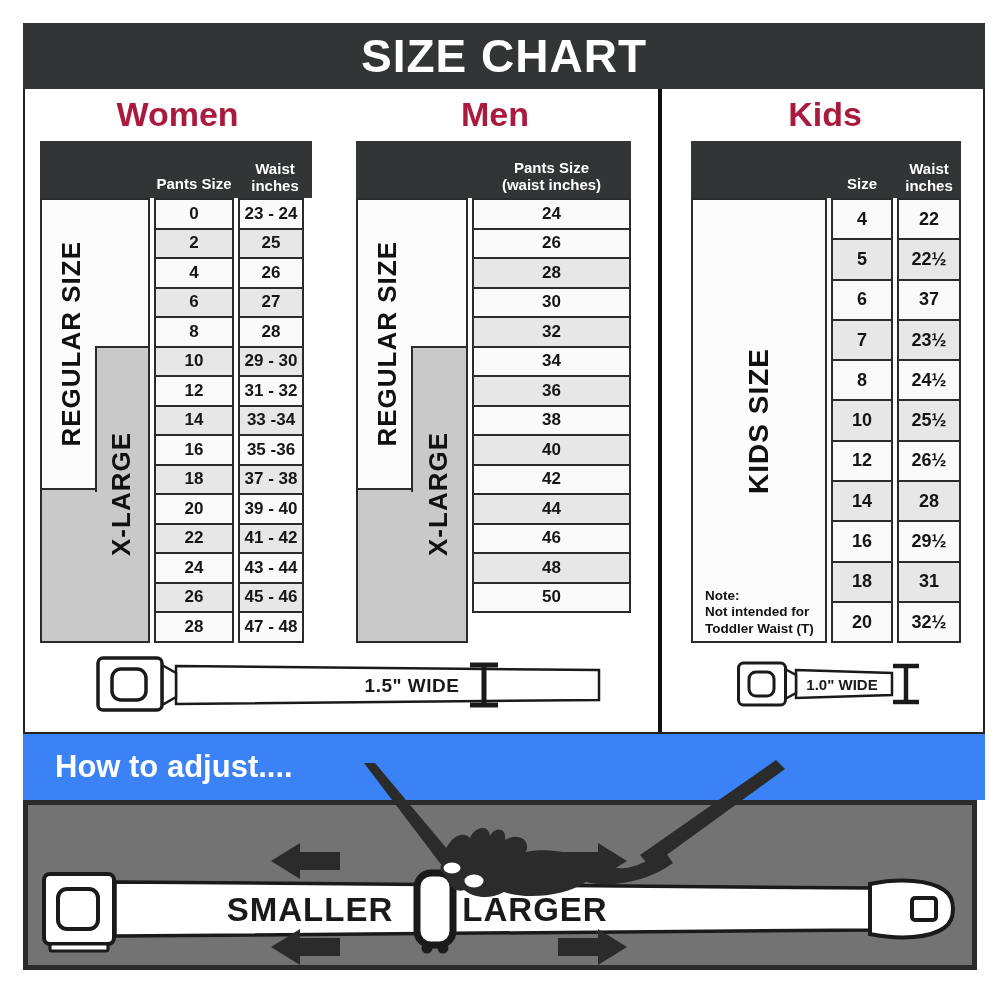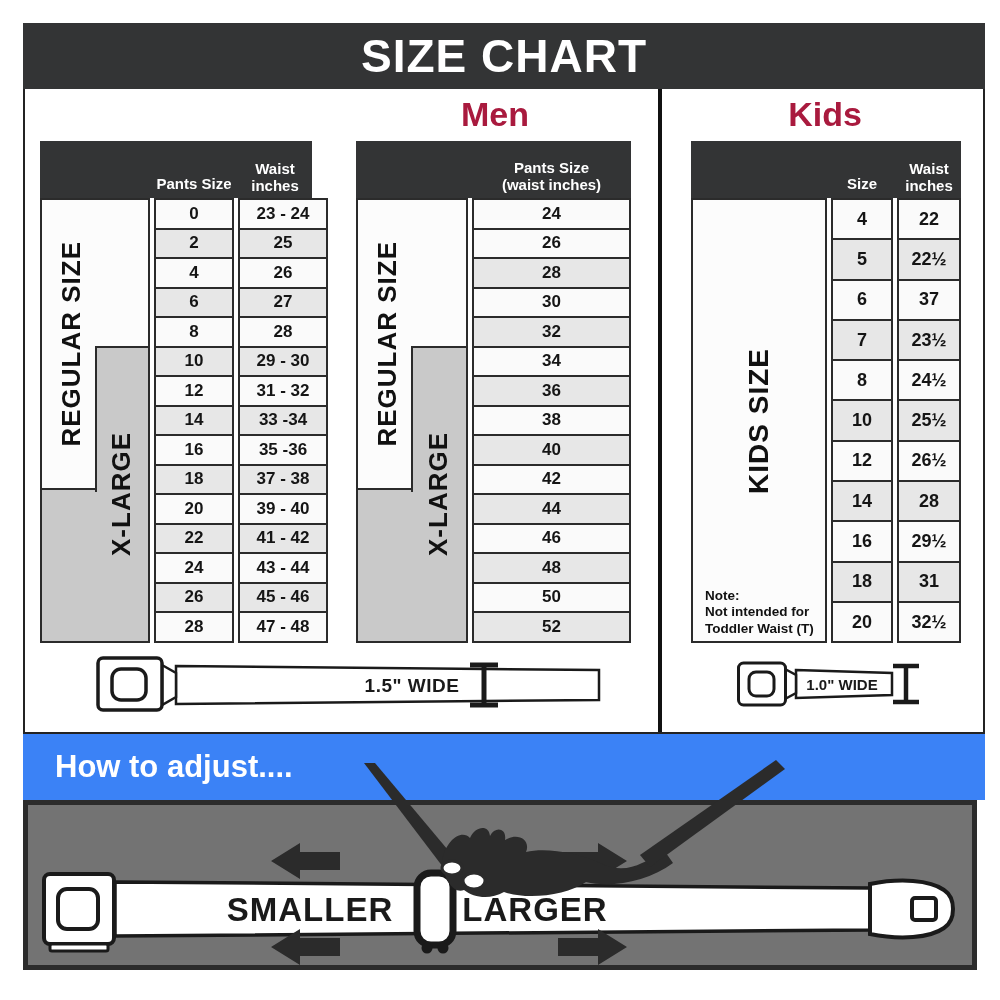--- a/index.html
+++ b/index.html
@@ -40,21 +40,21 @@
   .wtable .labelcol { width:110px; height:444.5px; }
   .mtable .labelcol { width:112px; height:444.5px; }
   .ktable .labelcol { width:136px; height:445.3px; }
   .rows { flex:1; display:flex; flex-direction:column; margin-left:4px; }
   .trow { display:flex; gap:4px; margin-top:-2px; }
   .trow:first-child { margin-top:0; }
   .cell { border:2px solid #2b2b2b; background:#fafafa; display:flex; align-items:center; justify-content:center;
           font-weight:700; font-size:17px; color:#151515; }
   .wtable .cell, .mtable .cell { height:31.5px; }
   .ktable .cell { height:42.3px; font-size:18px; }
-  .wtable .c1 { width:80px; } .wtable .c2 { width:90px; }
+  .wtable .c1 { width:80px; } .wtable .c2 { width:66px; }
   .mtable .c1 { width:159px; }
   .ktable .c1 { width:62px; } .ktable .c2 { width:64px; }
   .wtable .trow:nth-child(even) .cell { background:#e7e7e7; }
   .ktable .trow:nth-child(even) .cell { background:#e7e7e7; }
   .mtable .trow:nth-child(2n+3) .cell { background:#e7e7e7; }
 
   
   .reg-box  { position:absolute; left:0; right:0; top:0; height:292px; background:#fcfcfc; border:2px solid #2b2b2b; z-index:2; }
   .xl-box   { position:absolute; left:55px; right:0; top:148px; bottom:0; background:#c9c9c9;
               border:2px solid #2b2b2b; border-left:none; z-index:3; display:flex; align-items:center; justify-content:center; }
@@ -85,20 +85,21 @@
 
 <div class="page">
 
   <div class="title-banner">
     <span class="t">SIZE CHART</span>
   </div>
 
   <div class="main">
     <div class="divider"></div>
 
+    <div class="col-heading wh">Women</div>
     <div class="col-heading mh">Men</div>
     <div class="col-heading kh">Kids</div>
 
     <div class="sizetable wtable">
       <div class="thead">
         <span class="hl h-pants">Pants Size</span>
         <span class="hl h-waist"><span>Waist</span><br><span>inches</span></span>
       </div>
       <div class="tbody">
         <div class="labelcol">
@@ -228,23 +229,20 @@
               <div class="cell c1">44</div>
             </div>
           <div class="trow">
               <div class="cell c1">46</div>
             </div>
           <div class="trow">
               <div class="cell c1">48</div>
             </div>
           <div class="trow">
               <div class="cell c1">50</div>
-            </div>
-          <div class="trow">
-              <div class="cell c1">52</div>
             </div>
         </div>
       </div>
     </div>
 
     <div class="sizetable ktable">
       <div class="thead">
         <span class="hl h-size">Size</span>
         <span class="hl h-waist"><span>Waist</span><br><span>inches</span></span>
       </div>

